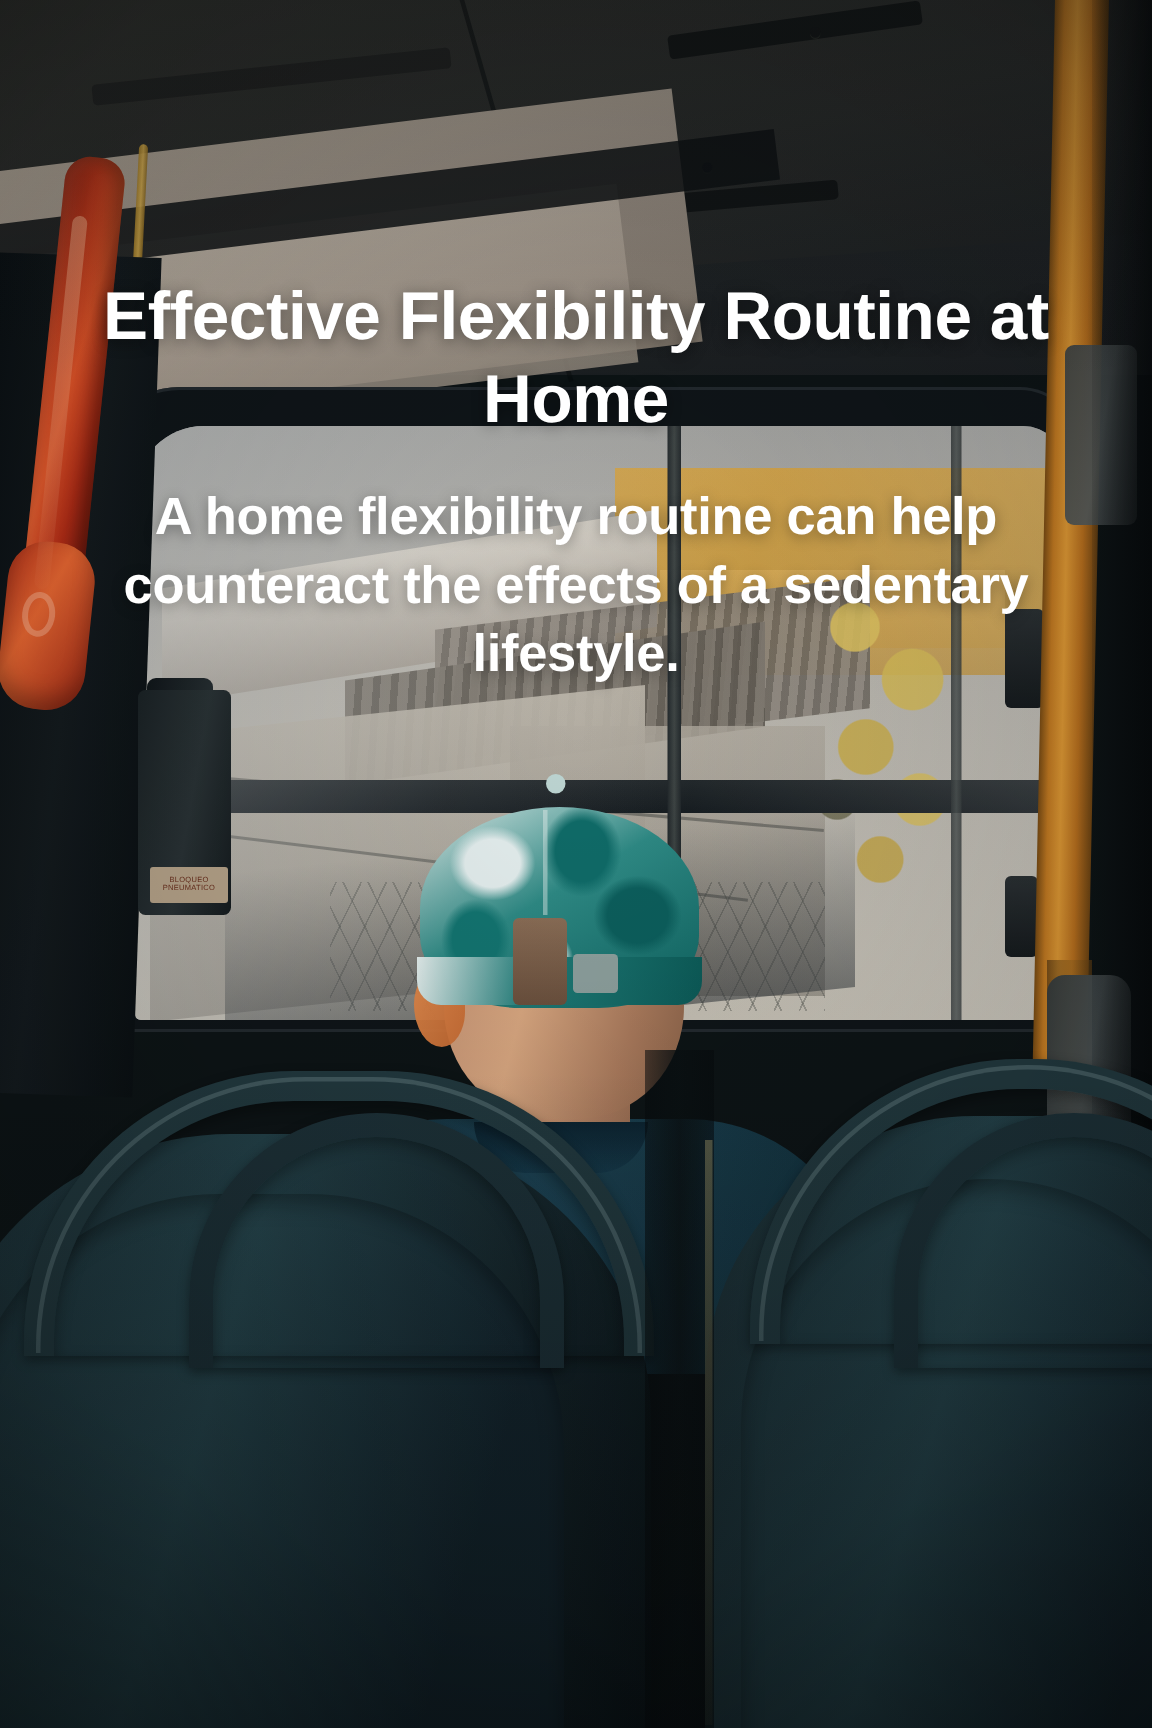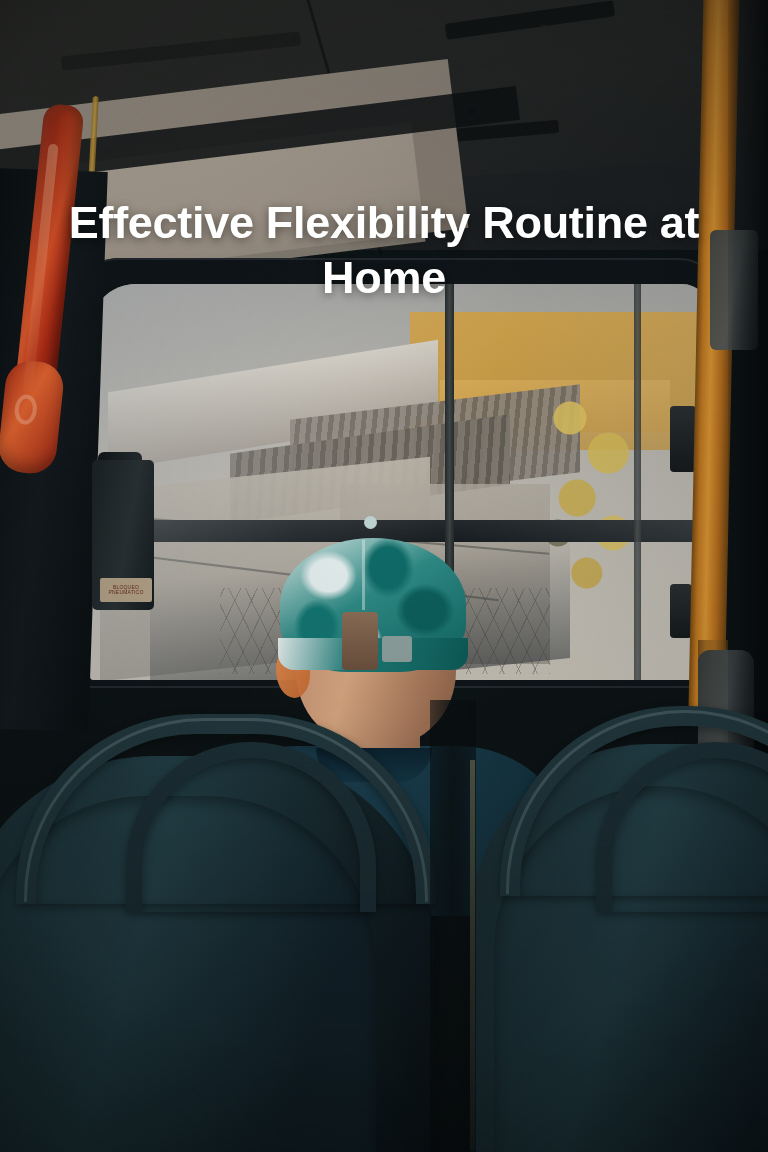--- a/index.html
+++ b/index.html
@@ -355,21 +355,21 @@
   .grade{
     position:absolute;inset:0;pointer-events:none;
     background:
       radial-gradient(ellipse 90% 70% at 50% 42%,rgba(0,0,0,0) 0%,rgba(0,0,0,.18) 72%,rgba(0,0,0,.45) 100%),
       linear-gradient(180deg,rgba(10,14,16,.25) 0%,rgba(0,0,0,0) 22%,rgba(0,0,0,0) 62%,rgba(5,9,11,.35) 100%);
   }
 
   
   .overlay{position:absolute;inset:0;}
   .title{
-    position:absolute;left:0;right:0;top:196px;
+    position:absolute;left:0;right:0;top:184px;
     text-align:center;
     color:#ffffff;
     font-size:45px;
     font-weight:bold;
     line-height:1.22;
     letter-spacing:-.3px;
     padding:0 40px;
     text-shadow:0 2px 10px rgba(0,0,0,.45);
   }
   .subtitle{
@@ -486,15 +486,16 @@
     <div class="handle-hl a"></div>
     <div class="handle-hl b"></div>
     <div class="seat-gap"></div>
     <div class="seat-edge-hl"></div>
 
     <div class="grade"></div>
   </div>
 
   <div class="overlay">
     <div class="title">Effective Flexibility Routine at Home</div>
+    <div class="subtitle">A home flexibility routine can help counteract the effects of a sedentary lifestyle.</div>
   </div>
 
 </div>
 
 </body></html>

